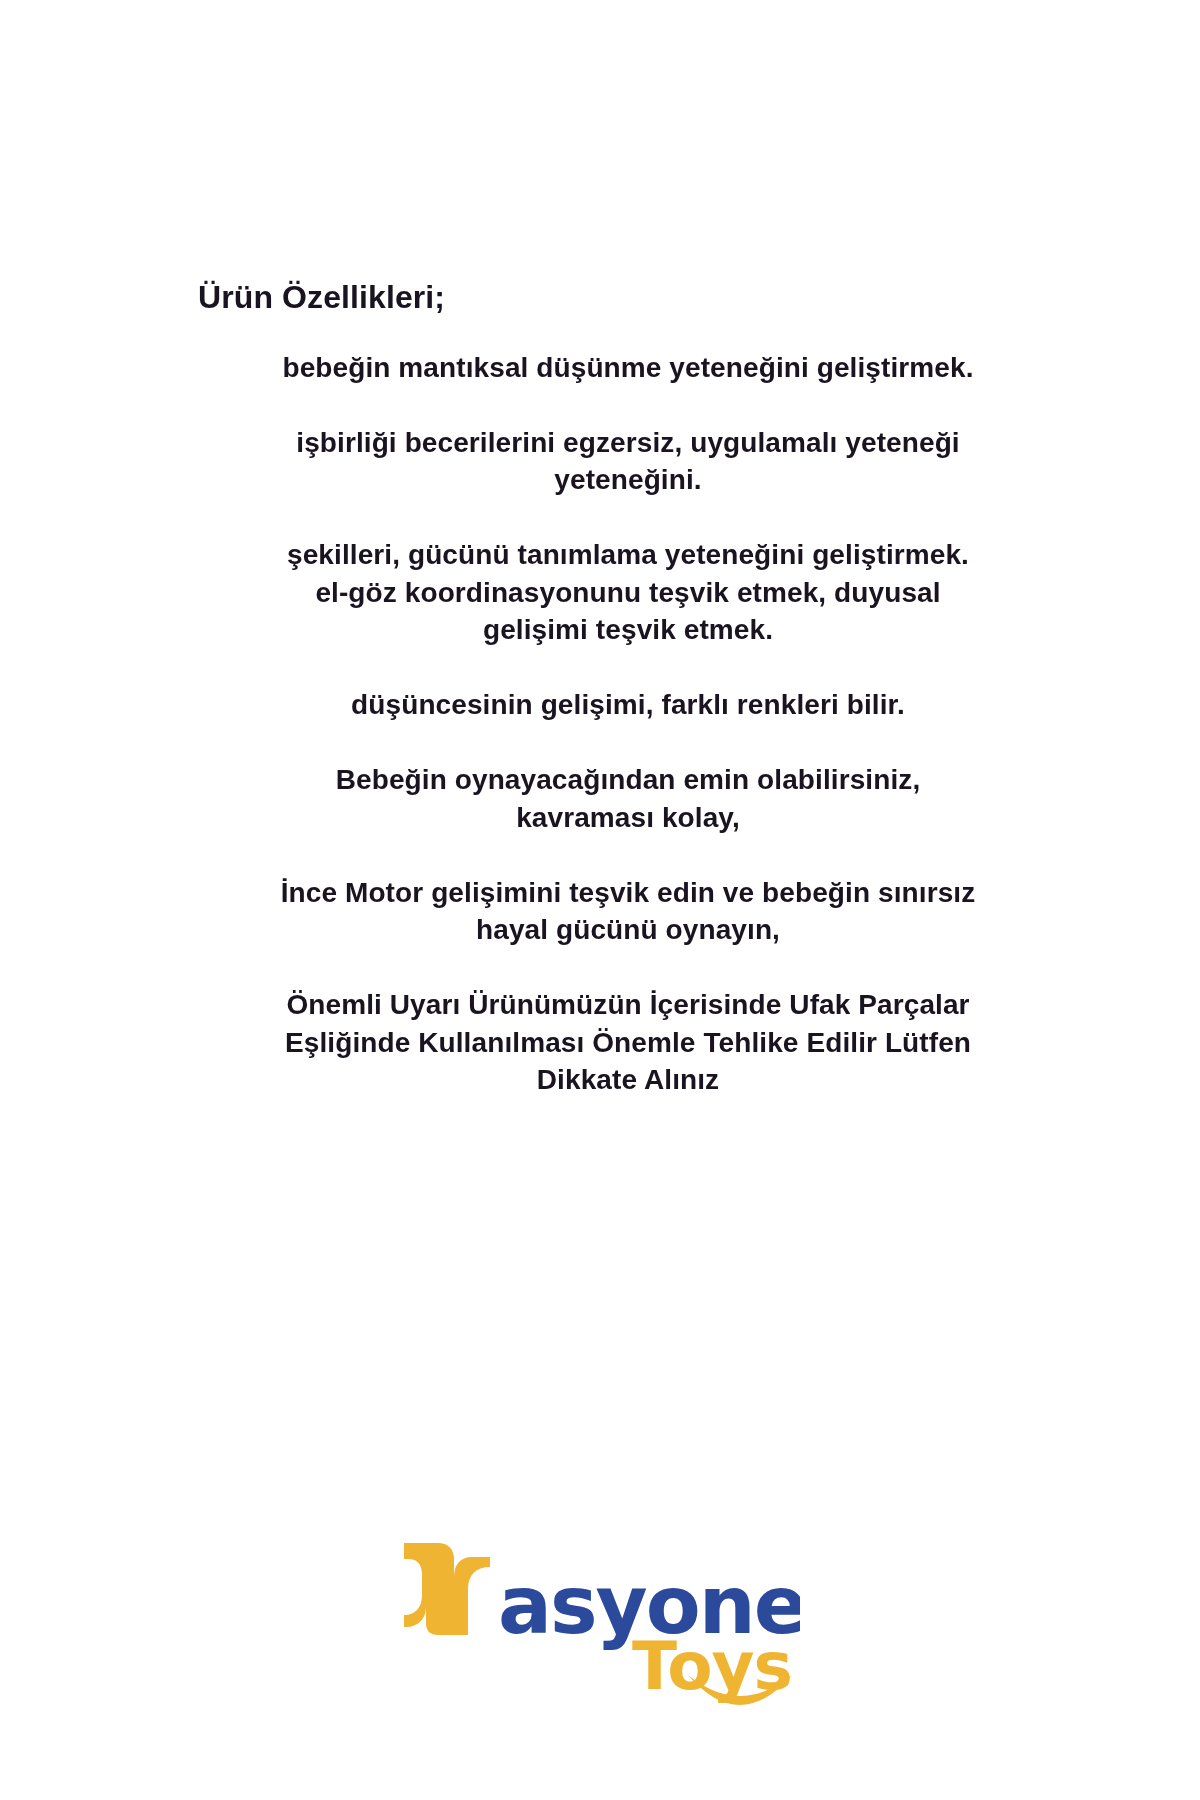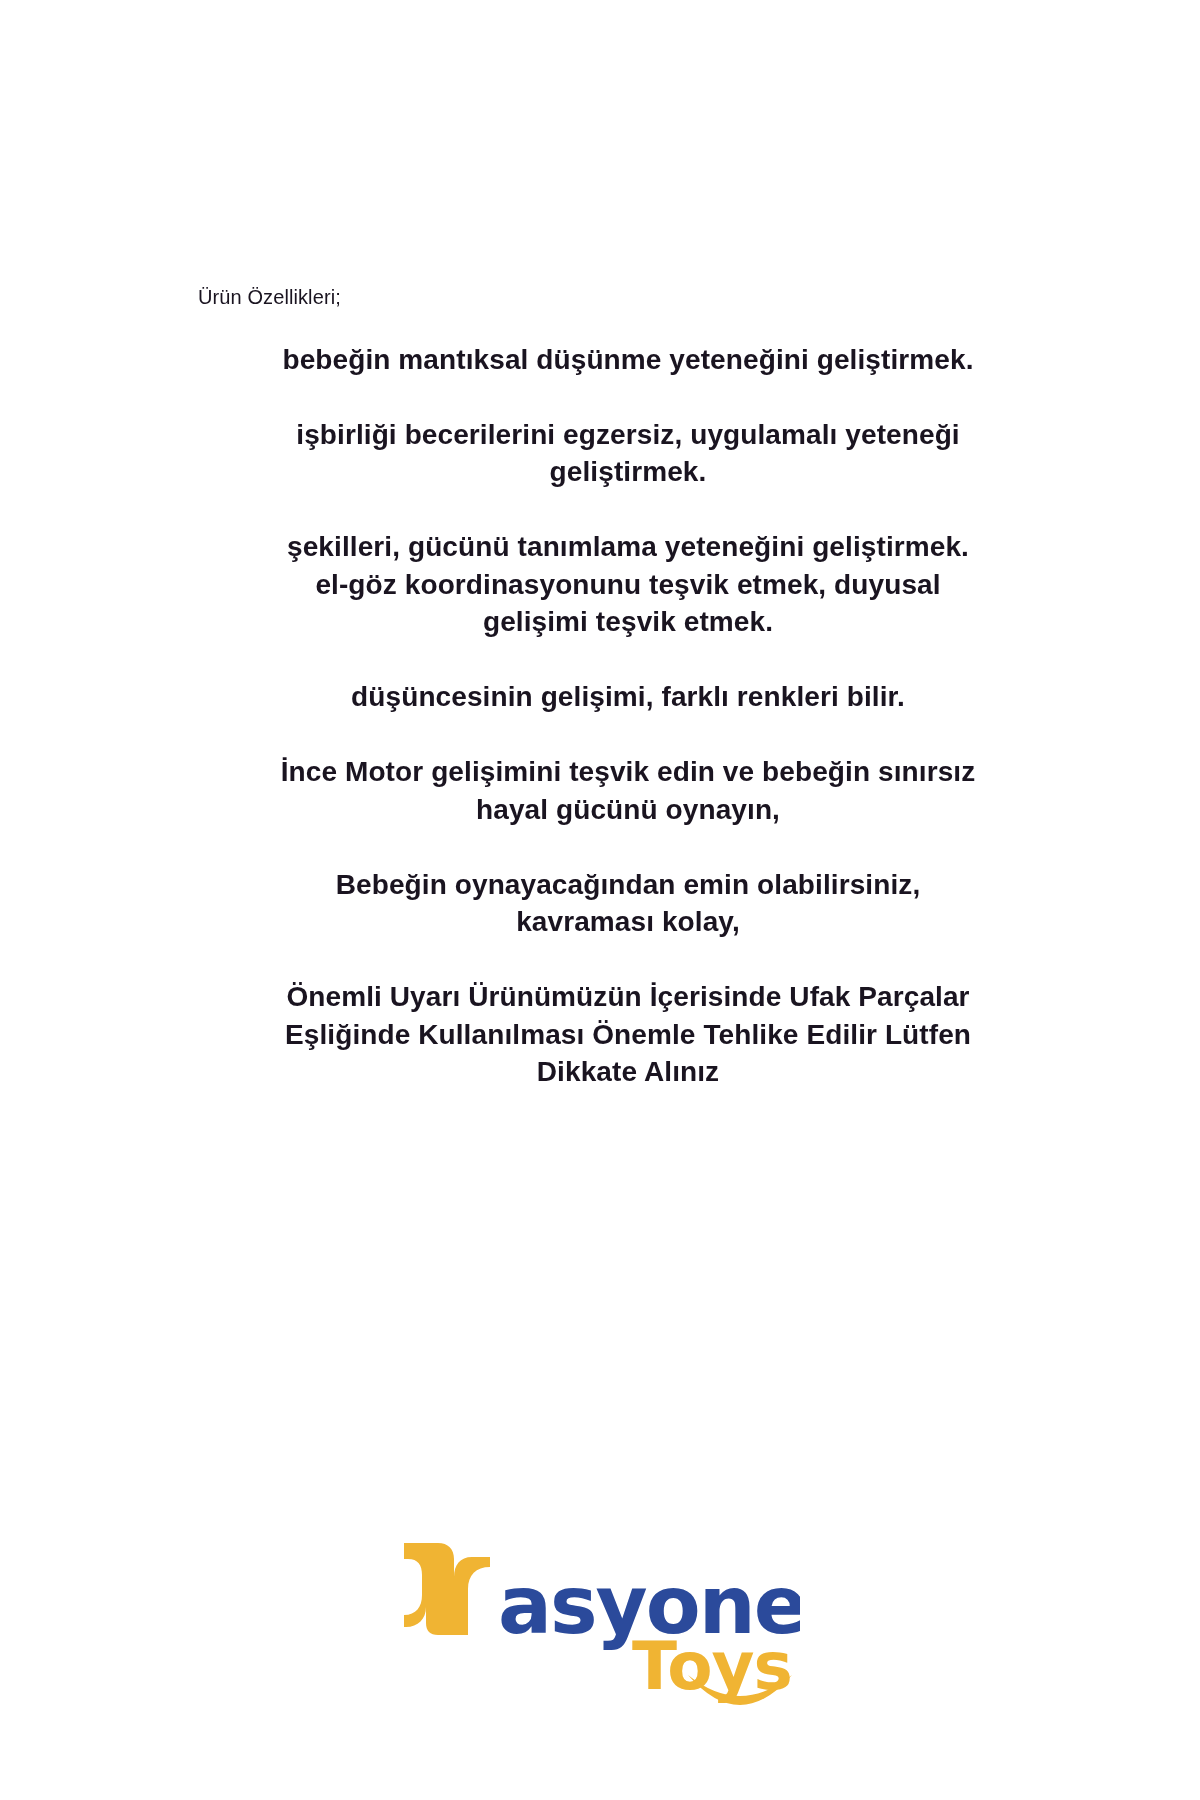--- a/index.html
+++ b/index.html
@@ -9,21 +9,21 @@
     left: 198px;
     top: 279px;
     width: 860px;
     font-family: "Liberation Sans", sans-serif;
     color: #1a1420;
     font-size: 28px;
     line-height: 37.5px;
     font-weight: 600;
     letter-spacing: 0.1px;
   }
-  .title { font-weight: 400; margin: 0 0 24px 0; font-size: 20px; }
+  .title { font-weight: 700; margin: 0 0 32px 0; font-size: 32px; }
   .para { margin: 0 0 37.5px 0; text-align: center; }
   .para.tight { margin-bottom: 16px; }
   .line { display: block; white-space: nowrap; }
   .logo {
     position: absolute;
     left: 400px;
     top: 1535px;
     width: 400px;
     height: 170px;
   }
@@ -33,41 +33,41 @@
 
 <div class="content">
   <div class="title">Ürün Özellikleri;</div>
 
   <div class="para">
     <span class="line">bebeğin mantıksal düşünme yeteneğini geliştirmek.</span>
   </div>
 
   <div class="para">
     <span class="line">işbirliği becerilerini egzersiz, uygulamalı yeteneği</span>
-    <span class="line">geliştirmek.</span>
+    <span class="line">yeteneğini.</span>
   </div>
 
   <div class="para">
     <span class="line">şekilleri, gücünü tanımlama yeteneğini geliştirmek.</span>
     <span class="line">el-göz koordinasyonunu teşvik etmek, duyusal</span>
     <span class="line">gelişimi teşvik etmek.</span>
   </div>
 
   <div class="para">
     <span class="line">düşüncesinin gelişimi, farklı renkleri bilir.</span>
   </div>
 
   <div class="para">
-    <span class="line">İnce Motor gelişimini teşvik edin ve bebeğin sınırsız</span>
-    <span class="line">hayal gücünü oynayın,</span>
+    <span class="line">Bebeğin oynayacağından emin olabilirsiniz,</span>
+    <span class="line">kavraması kolay,</span>
   </div>
 
   <div class="para">
-    <span class="line">Bebeğin oynayacağından emin olabilirsiniz,</span>
-    <span class="line">kavraması kolay,</span>
+    <span class="line">İnce Motor gelişimini teşvik edin ve bebeğin sınırsız</span>
+    <span class="line">hayal gücünü oynayın,</span>
   </div>
 
   <div class="para tight">
     <span class="line">Önemli Uyarı Ürünümüzün İçerisinde Ufak Parçalar</span>
     <span class="line">Eşliğinde Kullanılması Önemle Tehlike Edilir Lütfen</span>
     <span class="line">Dikkate Alınız</span>
   </div>
 </div>
 
 <div class="logo">

